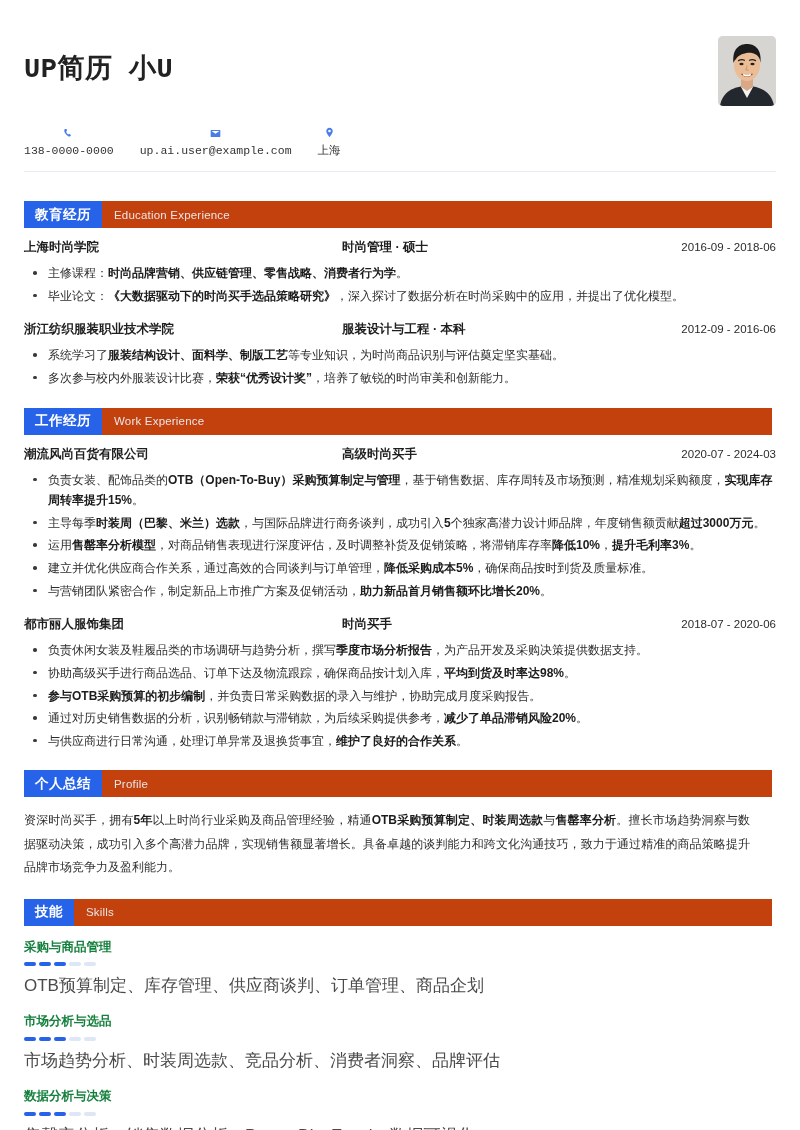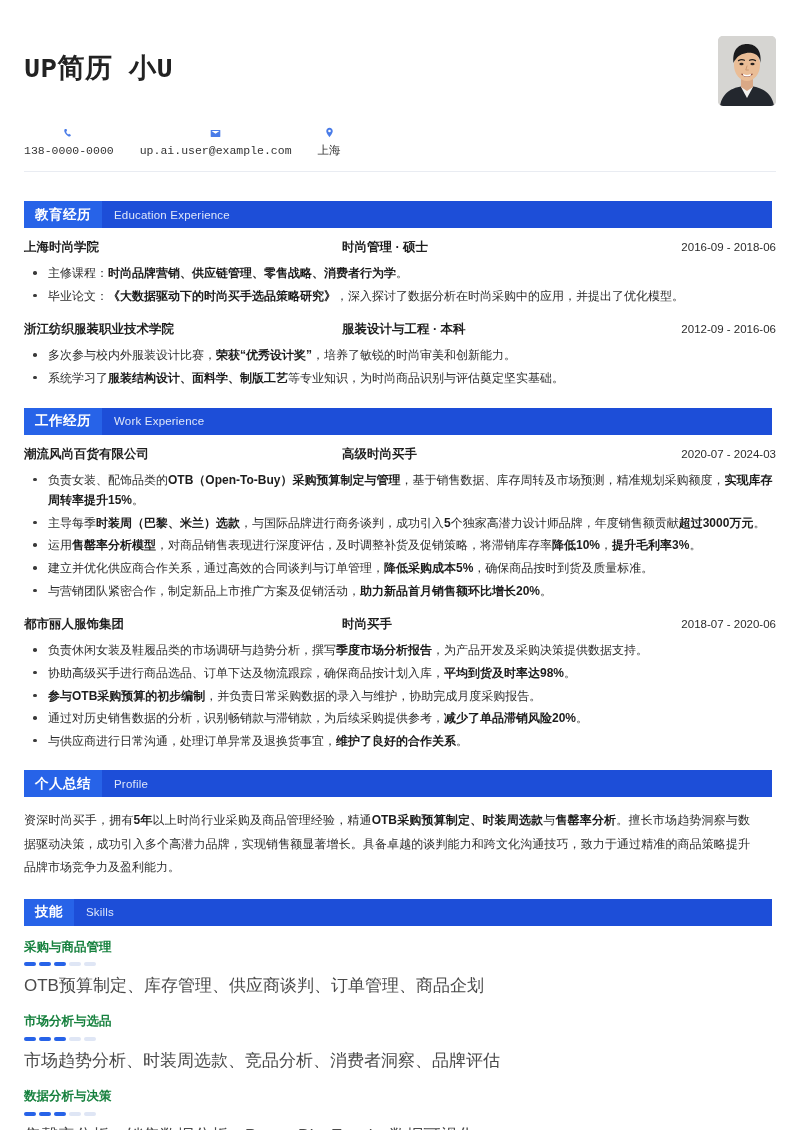--- a/index.html
+++ b/index.html
@@ -93,21 +93,21 @@
   }
 
   
   .section { margin-top: 19px; }
 
   .section-bar {
     display: flex;
     align-items: stretch;
     height: 27px;
     width: 748px;
-    background: #1d4ed8;
+    background: #c2410c;
     overflow: hidden;
   }
   .section-bar .zh {
     background: #2763e8;
     color: #ffffff;
     font-size: 13.5px;
     font-weight: 700;
     display: flex;
     align-items: center;
     padding: 0 11px;
@@ -286,22 +286,22 @@
             <li>毕业论文：<b>《大数据驱动下的时尚买手选品策略研究》</b>，深入探讨了数据分析在时尚采购中的应用，并提出了优化模型。</li>
           </ul>
         </div>
         <div class="entry">
           <div class="entry-head">
             <div class="org">浙江纺织服装职业技术学院</div>
             <div class="role">服装设计与工程 · 本科</div>
             <div class="date">2012-09 - 2016-06</div>
           </div>
           <ul class="bullets">
+            <li>系统学习了<b>服装结构设计、面料学、制版工艺</b>等专业知识，为时尚商品识别与评估奠定坚实基础。</li>
             <li>多次参与校内外服装设计比赛，<b>荣获“优秀设计奖”</b>，培养了敏锐的时尚审美和创新能力。</li>
-            <li>系统学习了<b>服装结构设计、面料学、制版工艺</b>等专业知识，为时尚商品识别与评估奠定坚实基础。</li>
           </ul>
         </div>
       </div>
       <div class="section">
         <div class="section-bar">
           <div class="zh">工作经历</div>
           <div class="en">Work Experience</div>
         </div>
         <div class="entry">
           <div class="entry-head">

